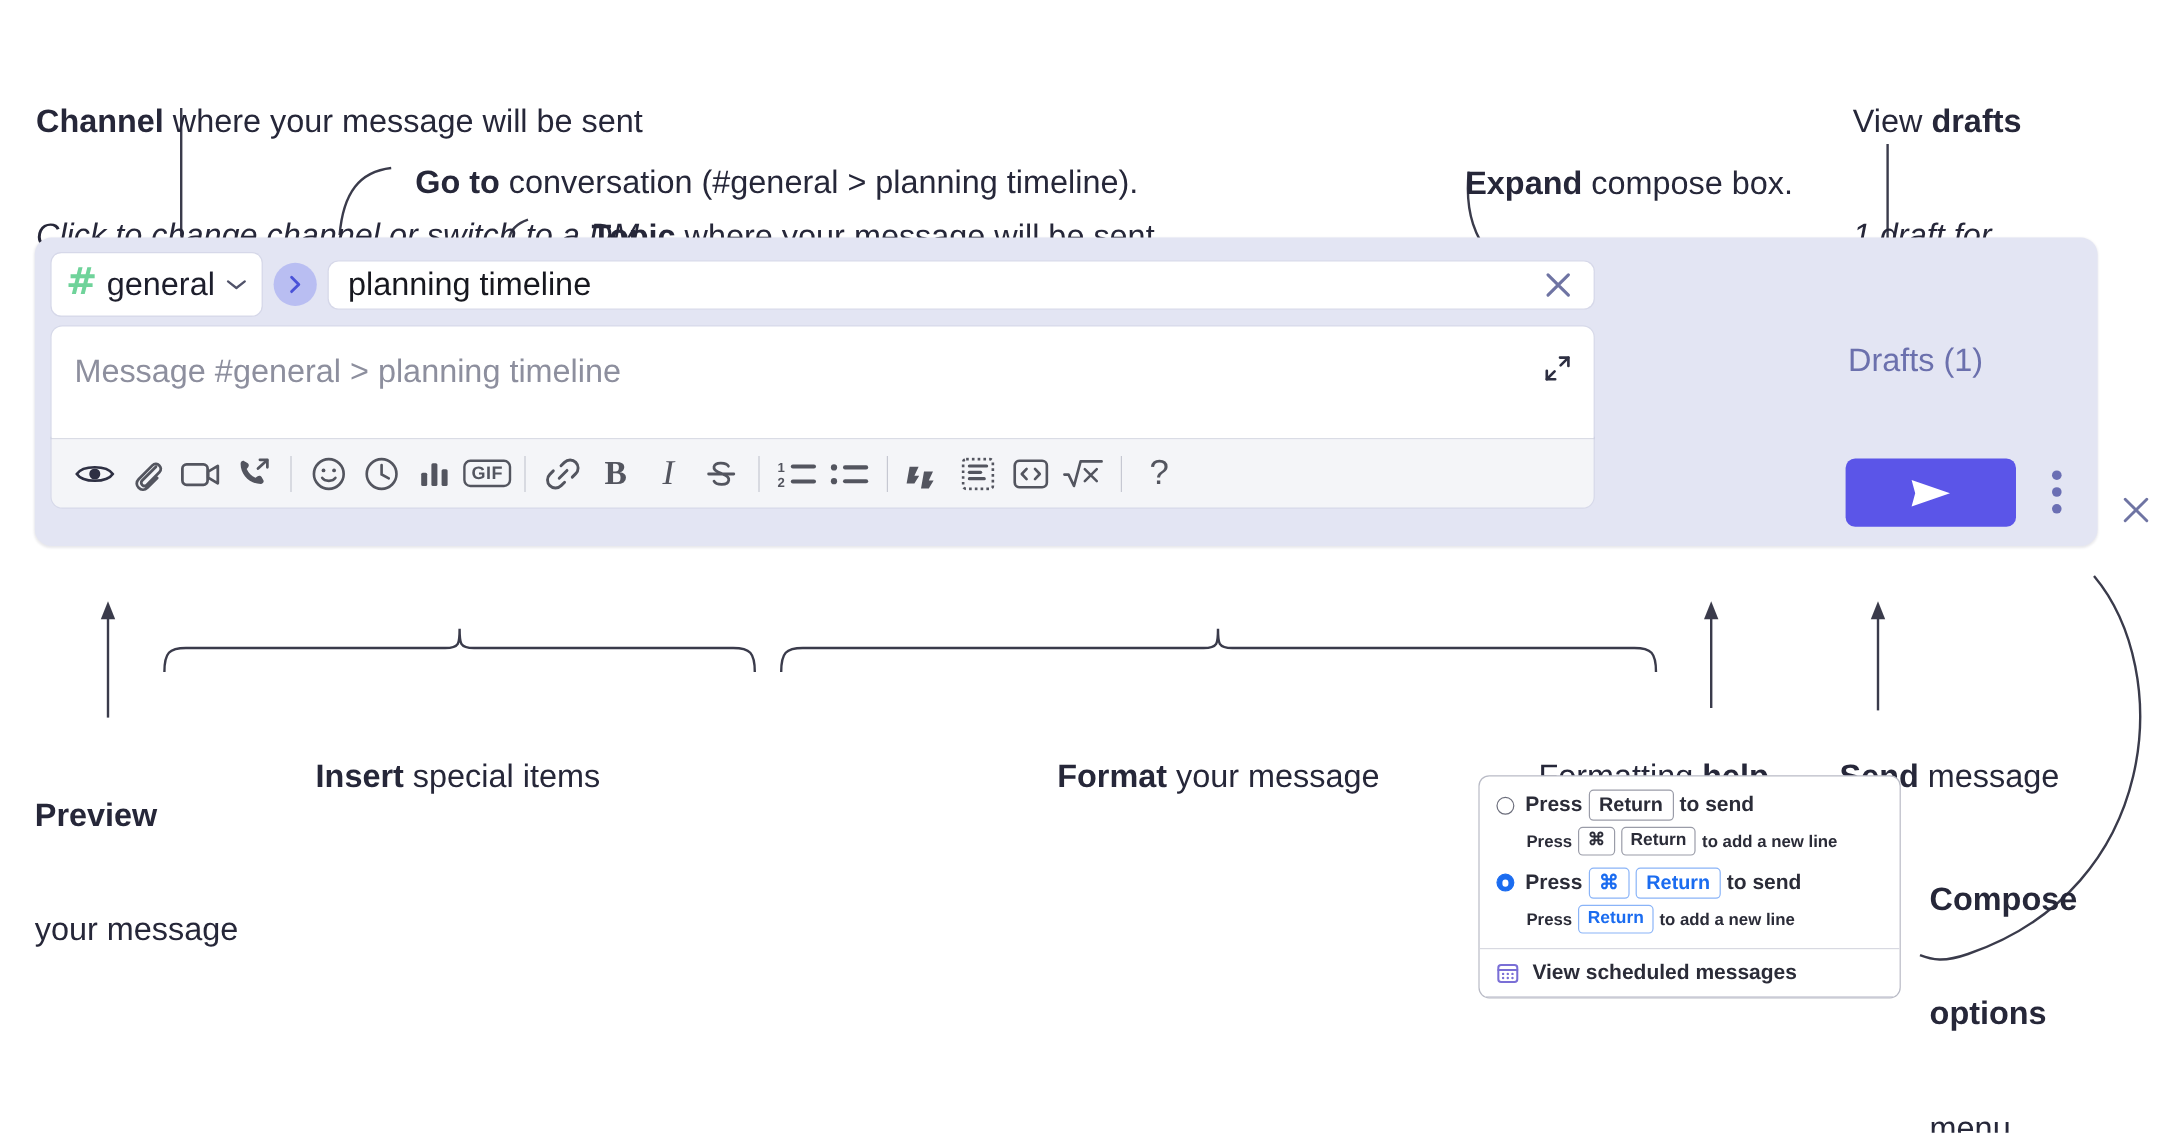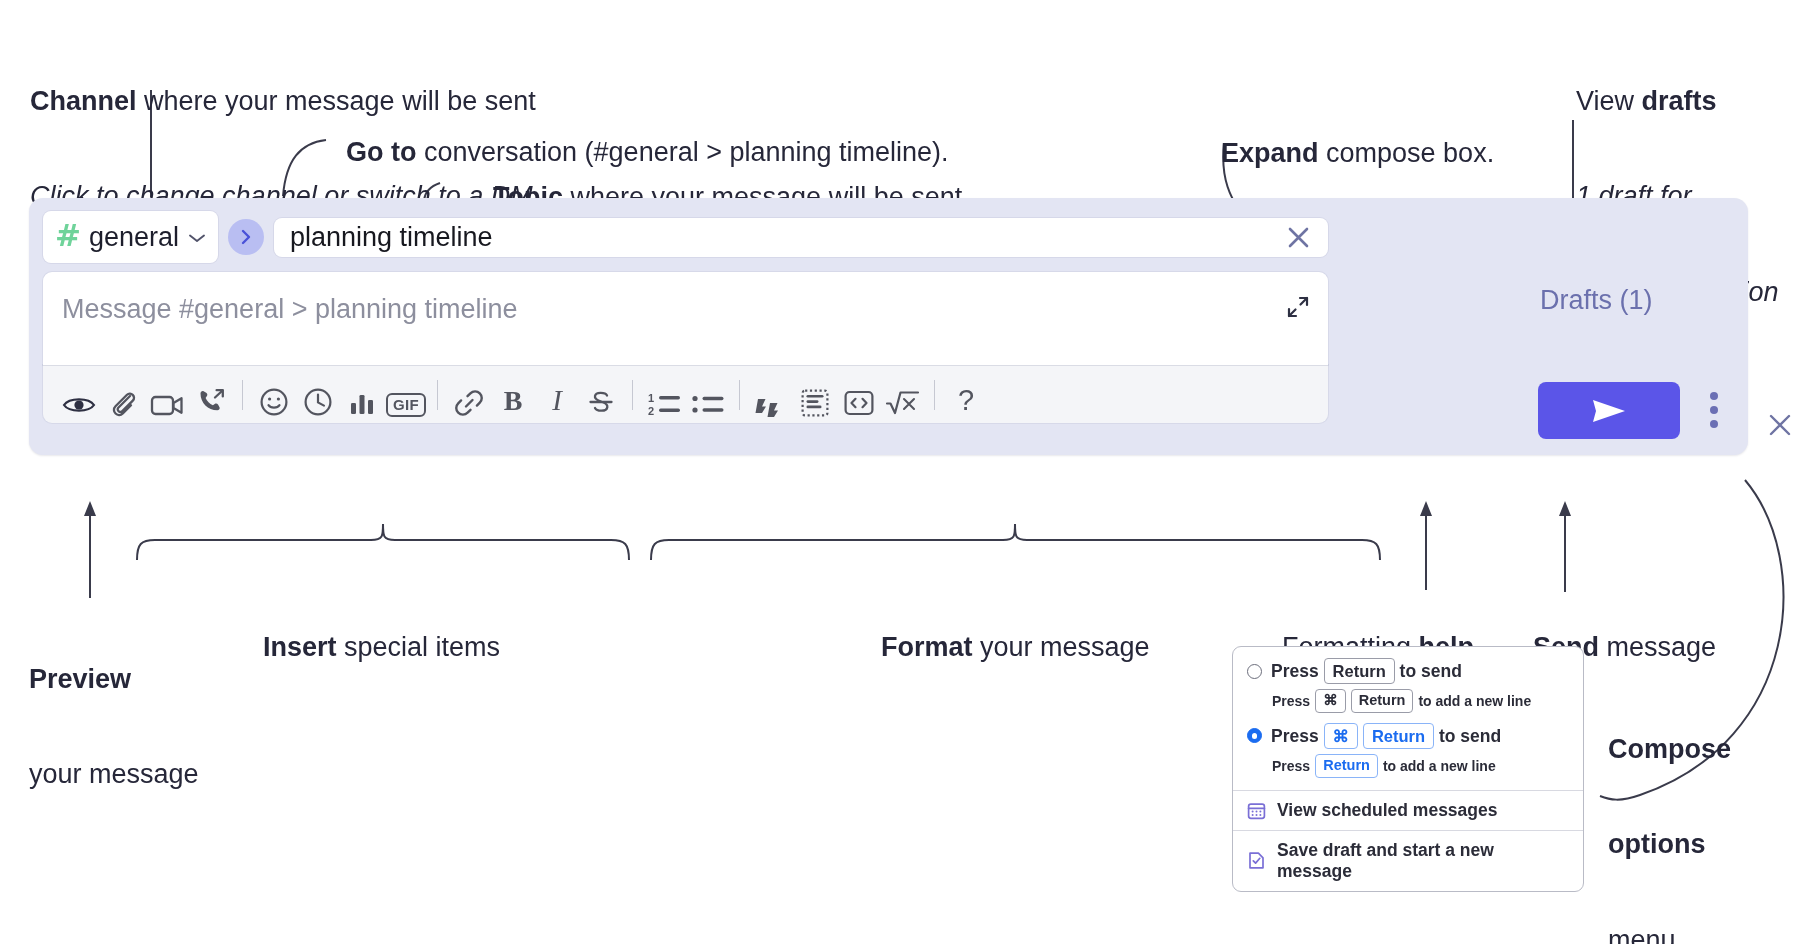--- a/index.html
+++ b/index.html
@@ -110,21 +110,21 @@
     border-radius: 0 0 9px 9px;
     height: 58px;
     display: flex; align-items: center;
     padding: 0 14px;
     box-sizing: border-box;
     box-shadow: 0 0 0 1px rgba(60,64,110,.07);
     border-top: 1px solid #e7e8ee;
   }
   .tb-ico {
     width: 44px; height: 44px;
-    display: flex; align-items: flex-end; justify-content: center;
+    display: flex; align-items: center; justify-content: center;
     color: #53555f;
     flex: none;
   }
   .tb-sep {
     width: 1px; height: 30px; background: #c6c8d2;
     margin: 0 9px; flex: none;
   }
   .gifbox {
     border: 2.5px solid #53555f; border-radius: 6px;
     font-size: 15px; font-weight: 700; letter-spacing: .4px;
@@ -249,21 +249,21 @@
 </div>
 
 <div class="anno" style="left:478px; top:150px;">
   <b>Topic</b><span> where your message will be sent</span>
 </div>
 
 <div class="anno" style="left:1206px; top:106px;">
   <b>Expand</b><span> compose box.</span>
 </div>
 
-<div class="anno" style="left:1576px; top:22px;">
+<div class="anno" style="left:1544px; top:22px;">
   <div><span>View </span><b>drafts</b></div>
   <div class="it">1 draft for</div>
   <div class="it">this conversation</div>
 </div>
 
 <div class="anno" style="left:29px; top:600px;">
   <div><b>Preview</b></div>
   <div>your message</div>
 </div>
 
@@ -553,22 +553,13 @@
             <circle cx="9.5" cy="14" r="1"></circle>
             <circle cx="13.4" cy="14" r="1"></circle>
         </g>
       </svg>
     </span>
     <span>View scheduled messages</span>
   </div>
 
   <div class="menu-div"></div>
 
-  <div class="menu-item">
-    <span class="mi-ico">
-      <svg width="19" height="19" viewBox="0 0 19 19" fill="none" stroke="#7a6fd6" stroke-width="1.7" stroke-linecap="round" stroke-linejoin="round">
-        <path d="M3 2.2 L11.4 2.2 L16 6.8 L16 16.8 L3 16.8 Z"></path>
-        <path d="M6.3 9.8 L8.6 12.1 L12.8 7.3"></path>
-      </svg>
-    </span>
-    <span>Save draft and start a new message</span>
-  </div>
 </div>
 
 </body></html>

